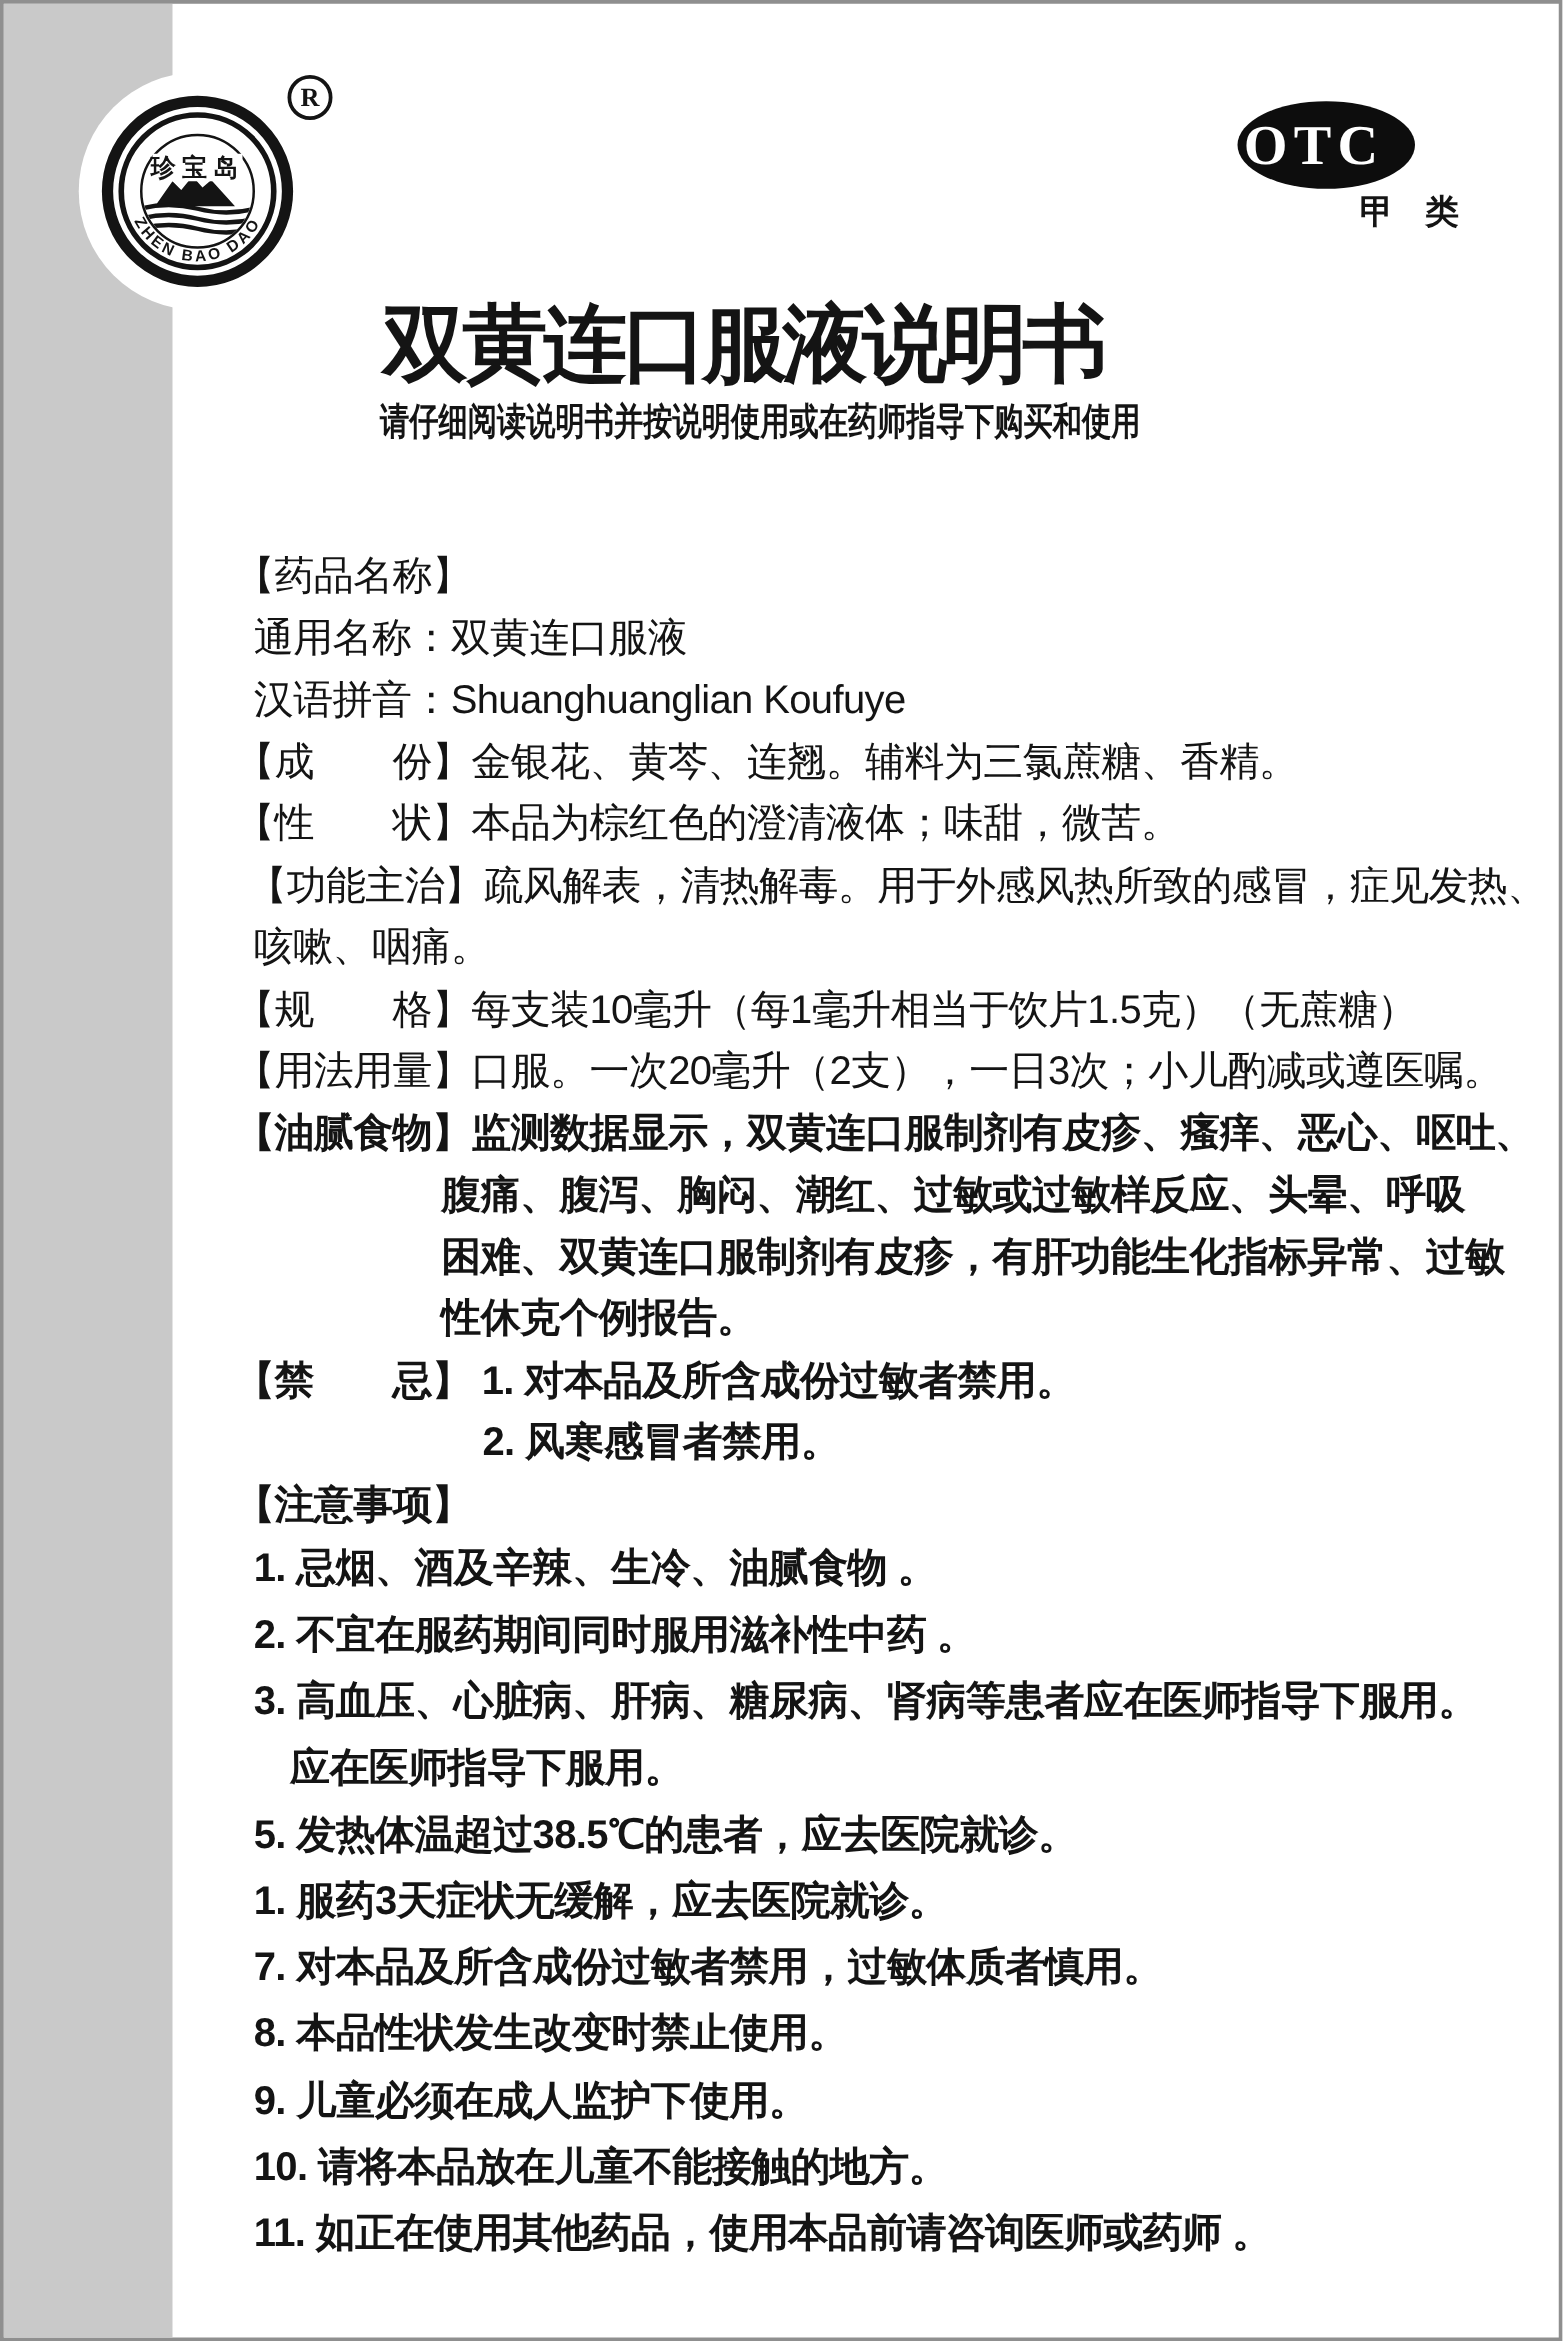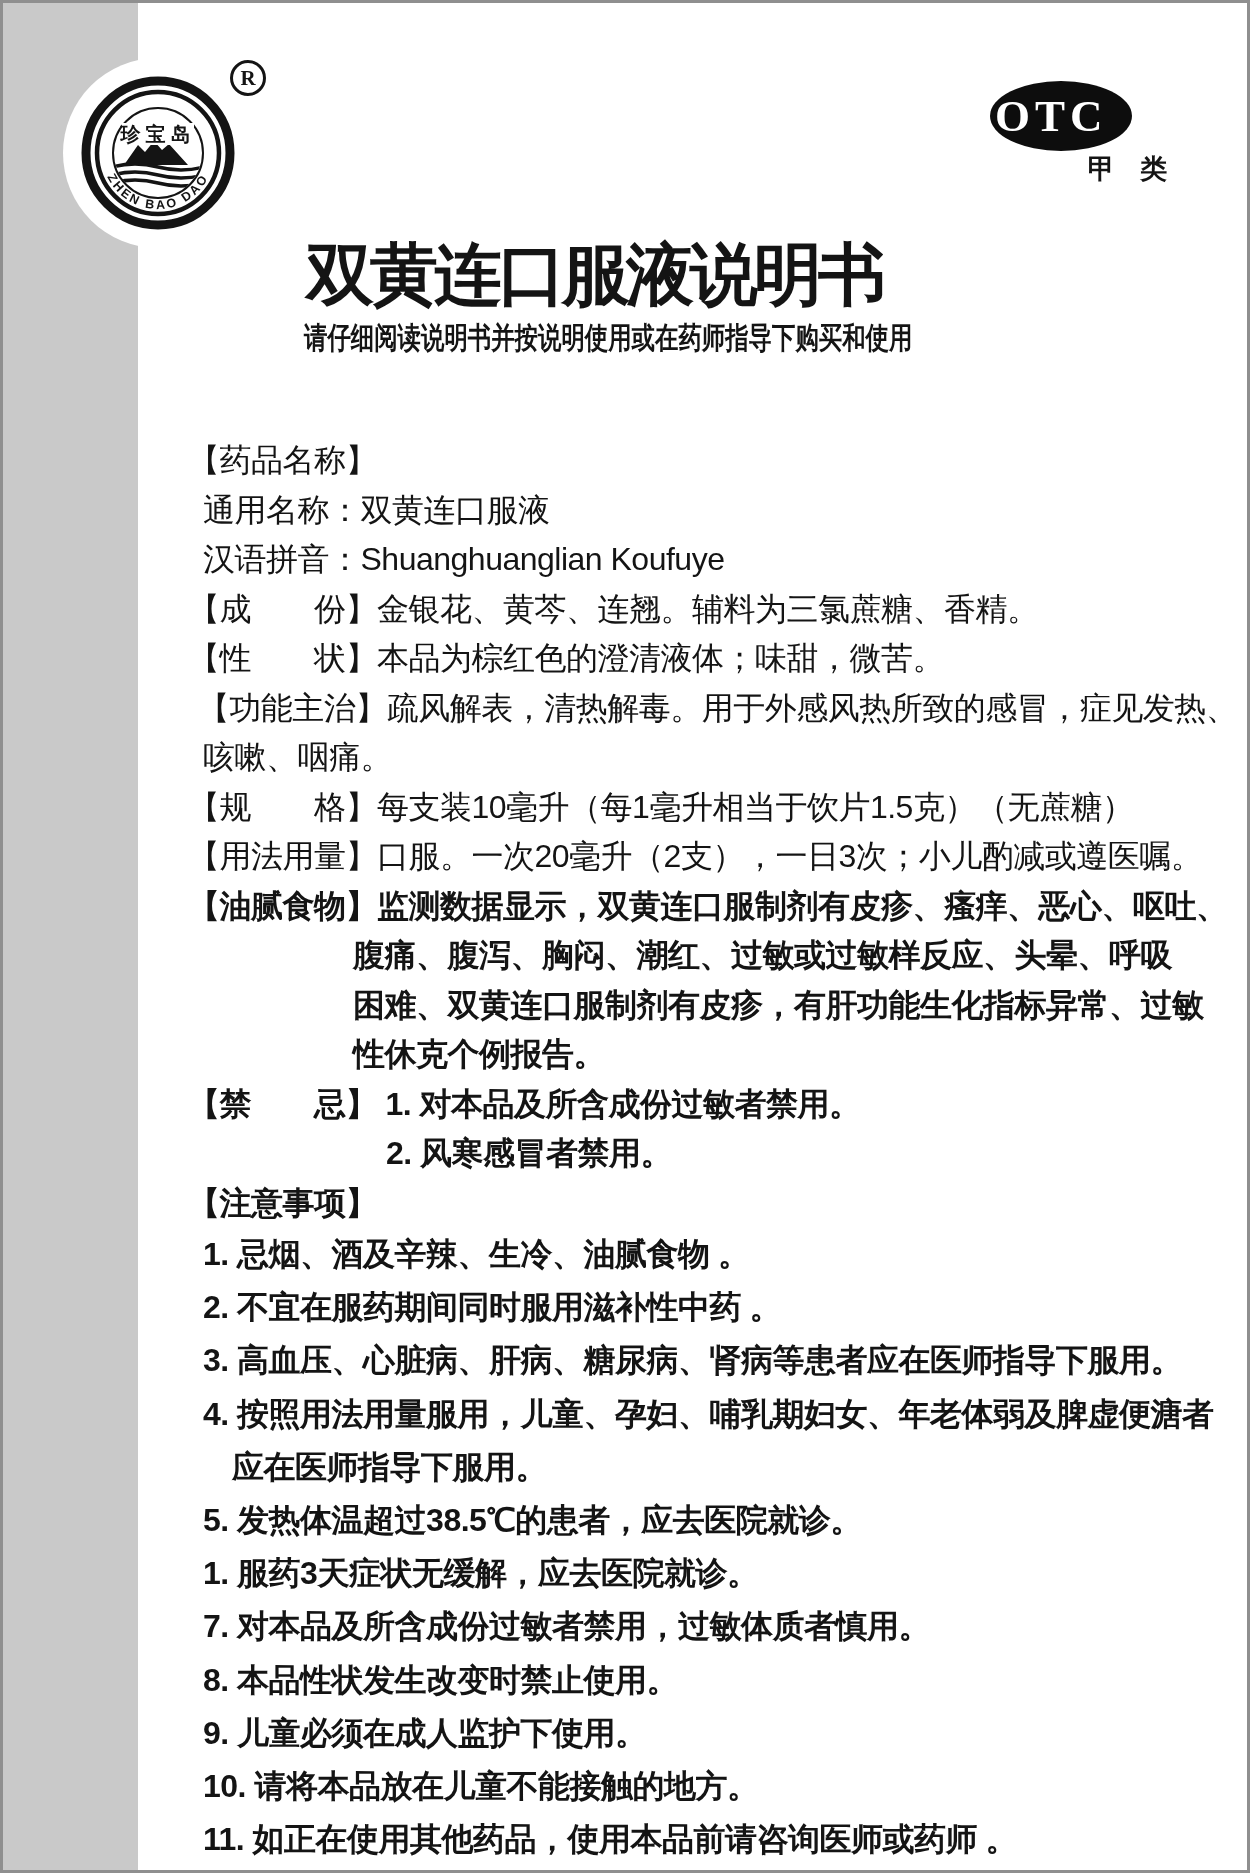--- a/index.html
+++ b/index.html
@@ -111,21 +111,20 @@
       <div class="line bold" style="margin-left: 0px;">【油腻食物】监测数据显示，双黄连口服制剂有皮疹、瘙痒、恶心、呕吐、</div>
       <div class="line bold" style="margin-left: 165px;">腹痛、腹泻、胸闷、潮红、过敏或过敏样反应、头晕、呼吸</div>
       <div class="line bold" style="margin-left: 165px;">困难、双黄连口服制剂有皮疹，有肝功能生化指标异常、过敏</div>
       <div class="line bold" style="margin-left: 165px;">性休克个例报告。</div>
       <div class="line bold" style="margin-left: 0px;">【禁　　忌】 1. 对本品及所含成份过敏者禁用。</div>
       <div class="line bold" style="margin-left: 198px;">2. 风寒感冒者禁用。</div>
       <div class="line bold" style="margin-left: 0px;">【注意事项】</div>
       <div class="line bold note" style="margin-left: 15px;">1. 忌烟、酒及辛辣、生冷、油腻食物 。</div>
       <div class="line bold note" style="margin-left: 15px;">2. 不宜在服药期间同时服用滋补性中药 。</div>
       <div class="line bold note" style="margin-left: 15px;">3. 高血压、心脏病、肝病、糖尿病、肾病等患者应在医师指导下服用。</div>
-      <div class="line bold note" style="margin-left: 15px;">4. 按照用法用量服用，儿童、孕妇、哺乳期妇女、年老体弱及脾虚便溏者</div>
       <div class="line bold note" style="margin-left: 44px;">应在医师指导下服用。</div>
       <div class="line bold note" style="margin-left: 15px;">5. 发热体温超过38.5℃的患者，应去医院就诊。</div>
       <div class="line bold note" style="margin-left: 15px;">1. 服药3天症状无缓解，应去医院就诊。</div>
       <div class="line bold note" style="margin-left: 15px;">7. 对本品及所含成份过敏者禁用，过敏体质者慎用。</div>
       <div class="line bold note" style="margin-left: 15px;">8. 本品性状发生改变时禁止使用。</div>
       <div class="line bold note" style="margin-left: 15px;">9. 儿童必须在成人监护下使用。</div>
       <div class="line bold note" style="margin-left: 15px;">10. 请将本品放在儿童不能接触的地方。</div>
       <div class="line bold note" style="margin-left: 15px;">11. 如正在使用其他药品，使用本品前请咨询医师或药师 。</div>
     </div>
 

